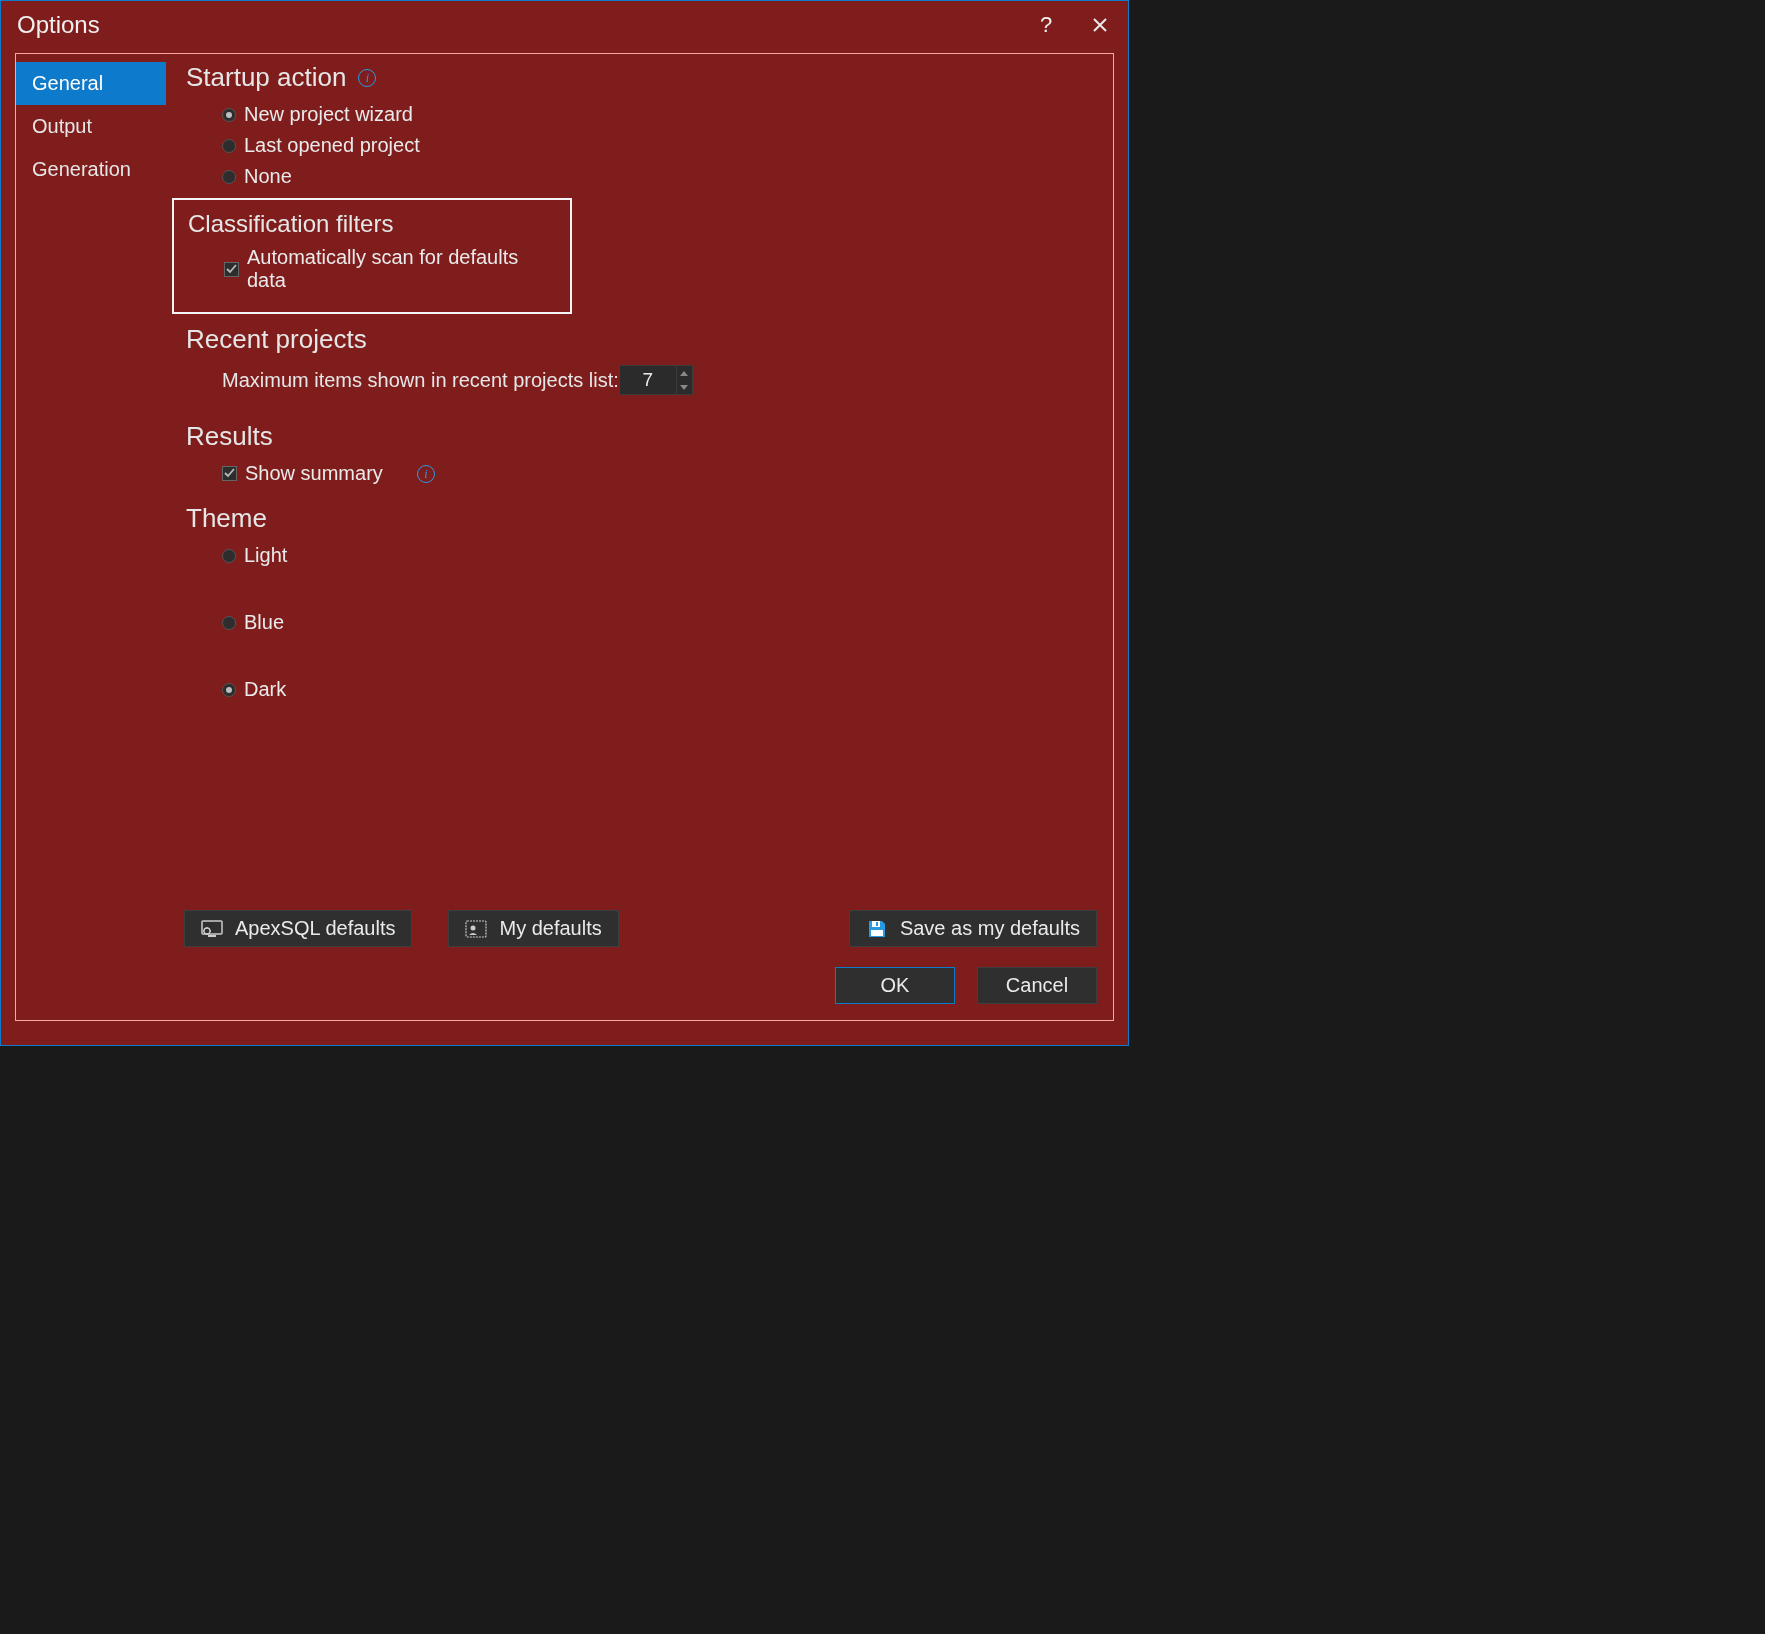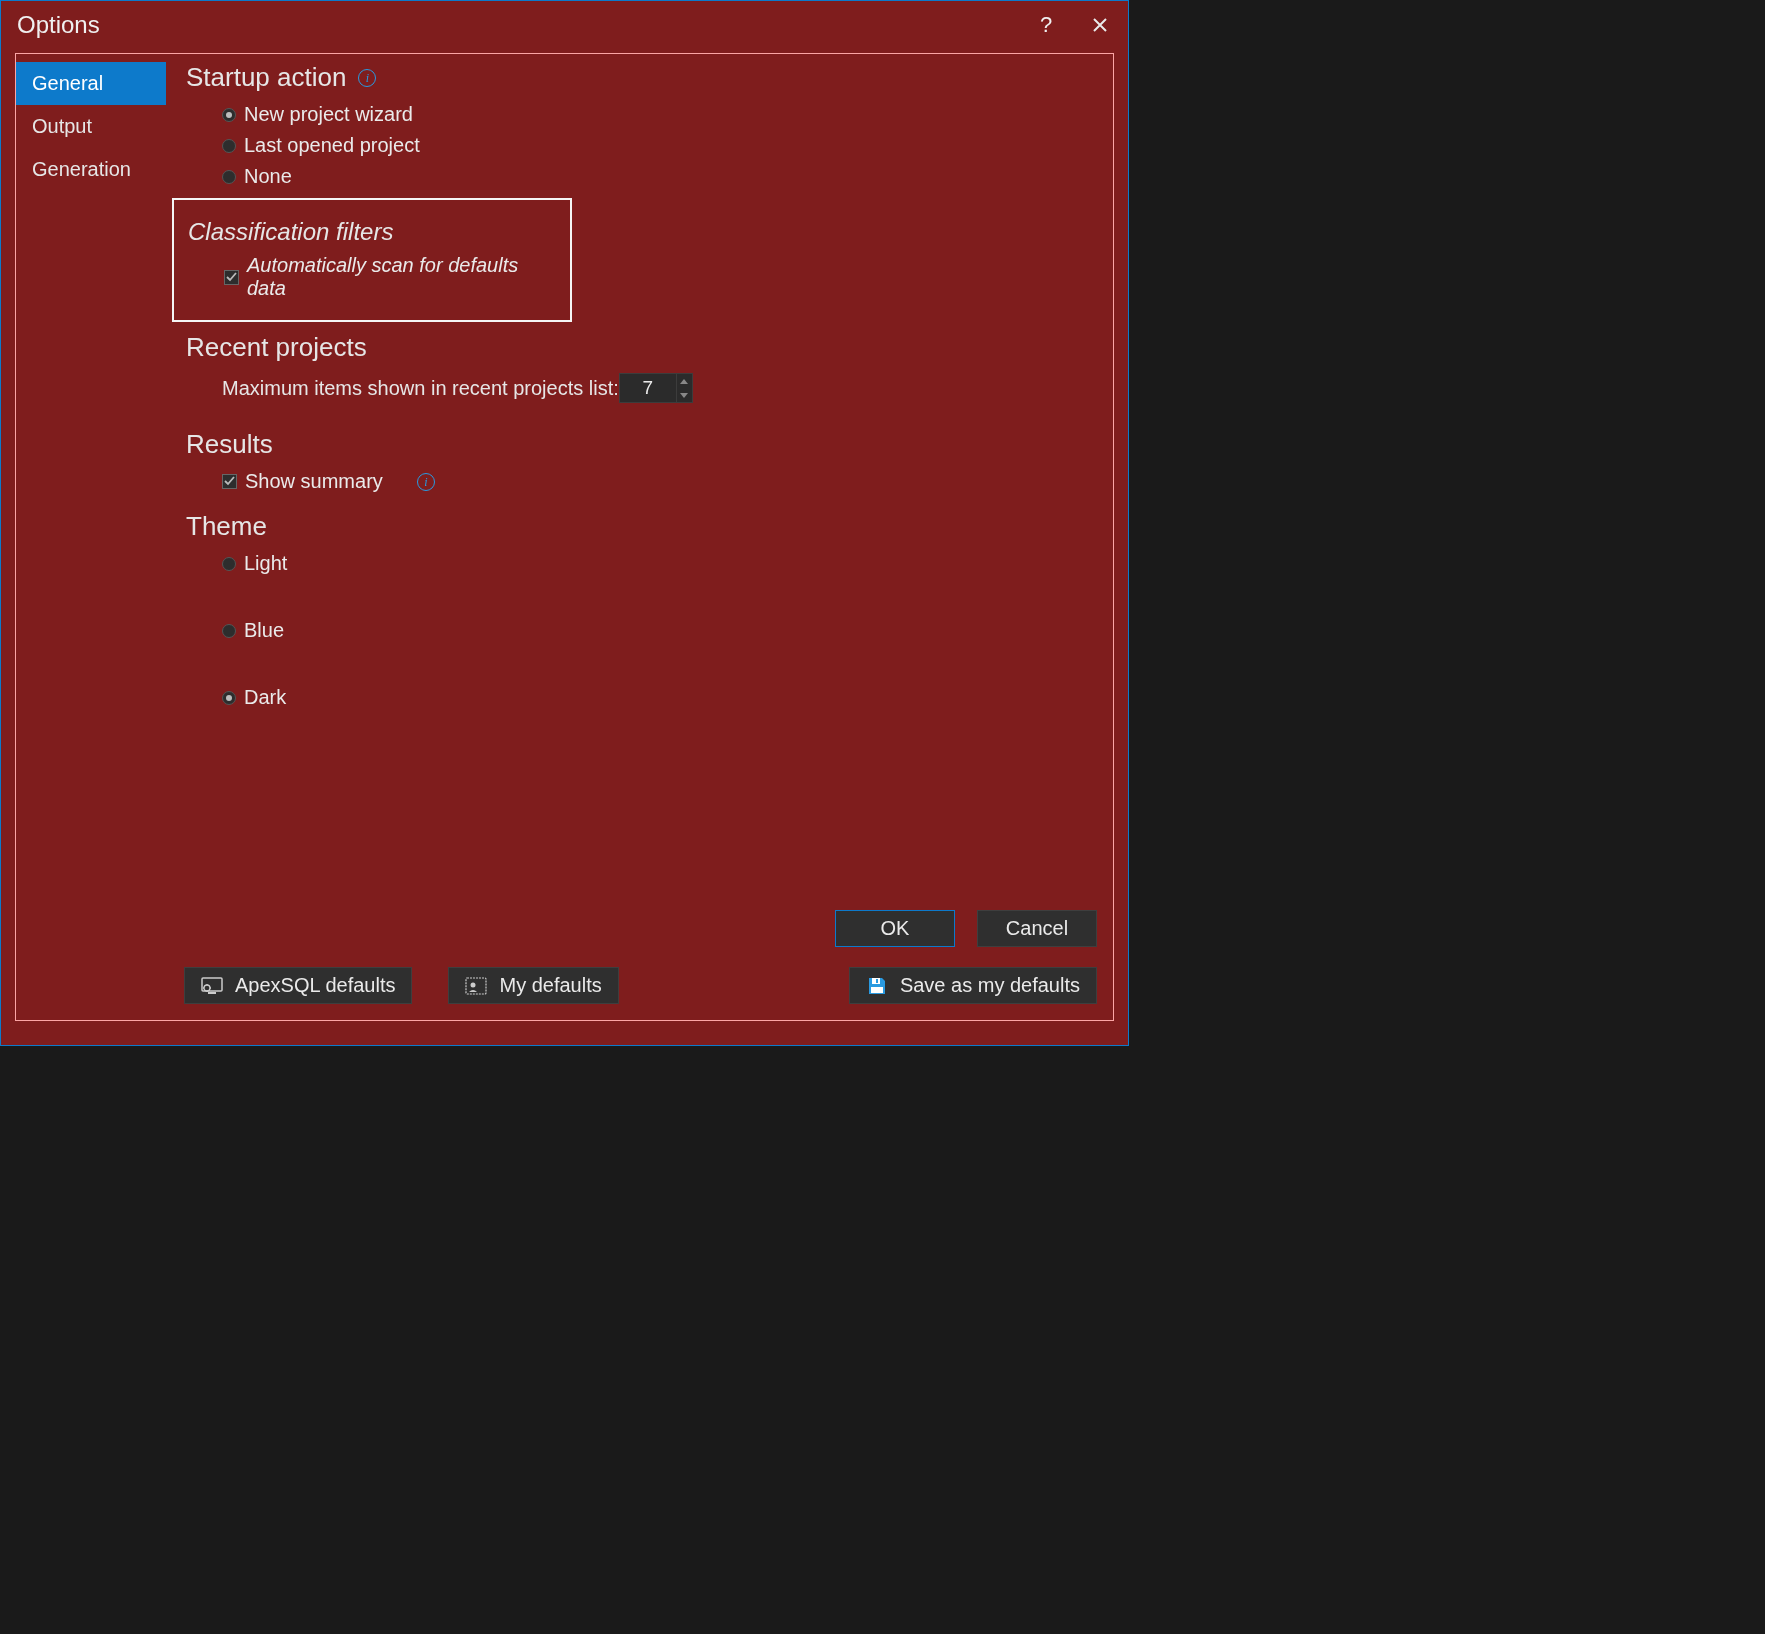--- a/index.html
+++ b/index.html
@@ -139,24 +139,23 @@
     display: inline-flex;
     align-items: center;
     justify-content: center;
     flex-shrink: 0;
   }
   .checkbox svg { display: none; }
   .checkbox.checked svg { display: block; }
 
   .highlight-box {
     border: 2px solid #f5f5f5;
-    padding: 18px 14px 16px 14px;
+    padding: 10px 14px 16px 14px;
     margin: 6px 0 10px -14px;
     width: 400px;
-    font-style: italic;
   }
   .highlight-box .section-title { font-size: 24px; margin-bottom: 8px; }
   .highlight-box .opt-group { padding-left: 36px; }
 
   .recent-row {
     padding-left: 36px;
     display: flex;
     align-items: center;
     font-size: 20px;
     margin-bottom: 26px;
@@ -372,28 +371,20 @@
                 </span>
               <span>Dark</span>
             </label>
           </div>
         </div>
 
       </div>
     </div>
 
     <div class="footer">
-      <div class="footer-row actions">
-        <button class="btn primary">
-          <span>OK</span>
-        </button>
-        <button class="btn plain">
-          <span>Cancel</span>
-        </button>
-      </div>
       <div class="footer-row defaults">
         <button class="btn">
           <span class="ico">
             <svg width="22" height="18" viewBox="0 0 22 18">
                 <rect x="1" y="1" width="20" height="13" rx="1" fill="none" stroke="#ccc" stroke-width="1.5"></rect>
                 <rect x="7" y="15" width="8" height="2" fill="#ccc"></rect>
                 <circle cx="6" cy="11" r="3" fill="none" stroke="#ccc" stroke-width="1.3"></circle>
                 <path d="M6 8 v-1 M6 14 v1 M3 11 h-1 M9 11 h1" stroke="#ccc" stroke-width="1.3"></path>
               </svg>
           </span>
@@ -415,16 +406,24 @@
             <svg width="20" height="20" viewBox="0 0 20 20">
                 <path d="M2 2 h13 l3 3 v13 h-16 z" fill="#2a9ae0"></path>
                 <rect x="5" y="2" width="8" height="6" fill="#fff"></rect>
                 <rect x="9" y="3" width="2" height="4" fill="#2a9ae0"></rect>
                 <rect x="4" y="11" width="12" height="6" fill="#fff"></rect>
               </svg>
           </span>
           <span>Save as my defaults</span>
         </button>
       </div>
+      <div class="footer-row actions">
+        <button class="btn primary">
+          <span>OK</span>
+        </button>
+        <button class="btn plain">
+          <span>Cancel</span>
+        </button>
+      </div>
     </div>
   </div>
 
 </div>
 
 </body></html>

